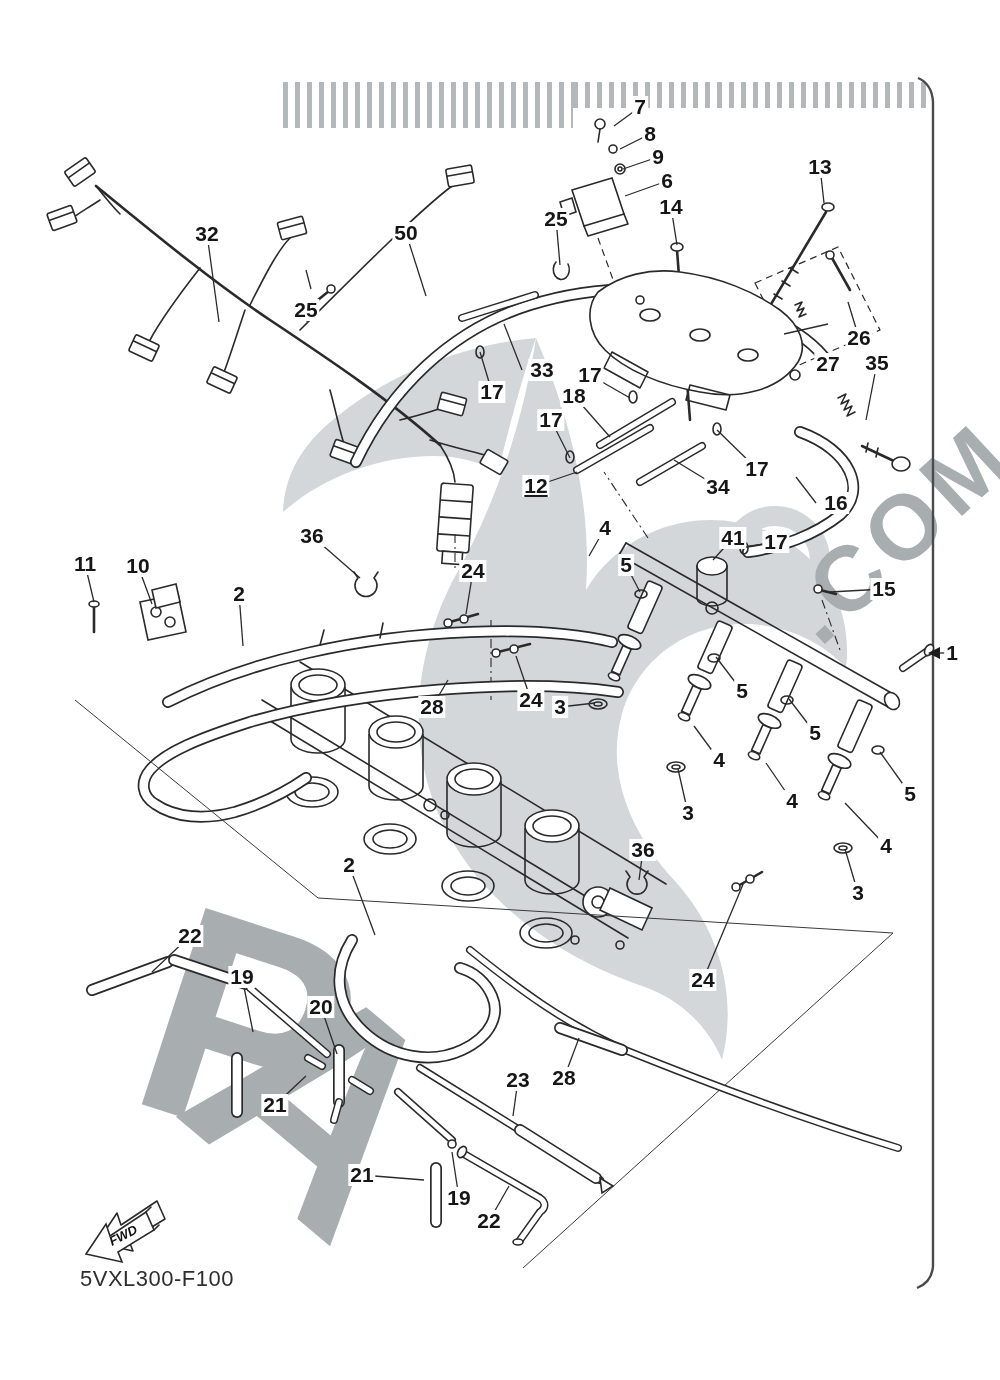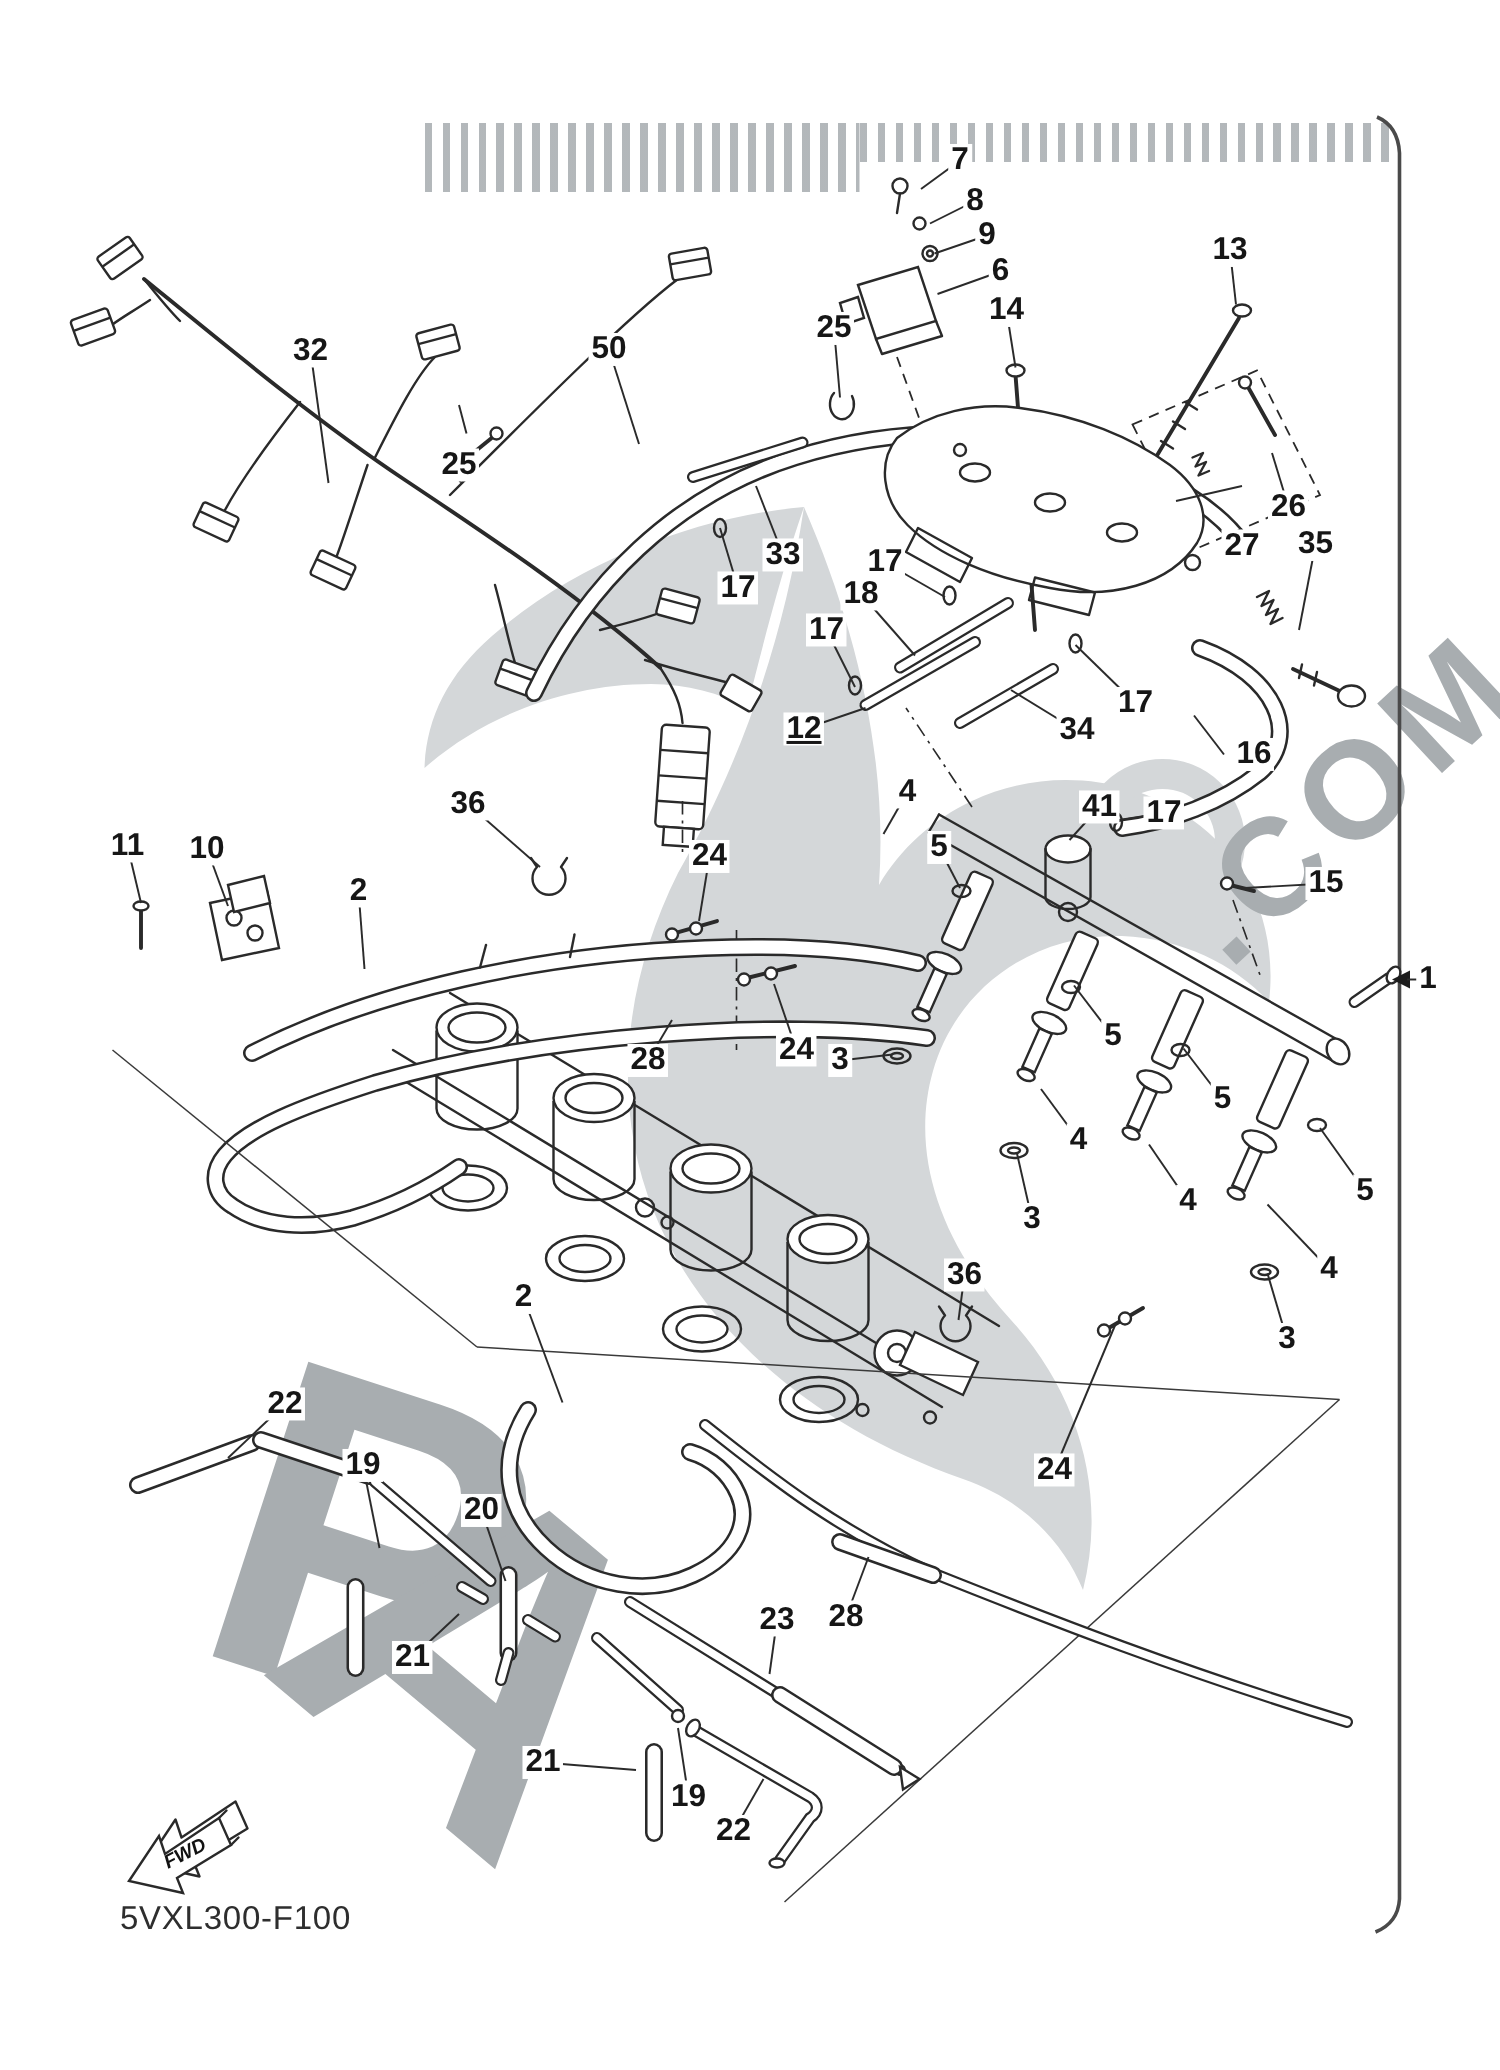--- a/index.html
+++ b/index.html
@@ -449,21 +449,21 @@
       <div class="callout" style="left: 667px; top: 181px;">6</div>
       <div class="callout" style="left: 671px; top: 207px;">14</div>
       <div class="callout" style="left: 556px; top: 219px;">25</div>
       <div class="callout" style="left: 820px; top: 167px;">13</div>
       <div class="callout" style="left: 207px; top: 234px;">32</div>
       <div class="callout" style="left: 306px; top: 270px; margin-top: 40px;">25</div>
       <div class="callout" style="left: 406px; top: 233px;">50</div>
       <div class="callout" style="left: 828px; top: 324px; margin-top: 40px;">27</div>
       <div class="callout" style="left: 859px; top: 338px;">26</div>
       <div class="callout" style="left: 877px; top: 363px;">35</div>
-      <div class="callout" style="left: 522px; top: 370px;">33</div>
+      <div class="callout" style="left: 542px; top: 370px;">33</div>
       <div class="callout" style="left: 492px; top: 392px;">17</div>
       <div class="callout" style="left: 590px; top: 375px;">17</div>
       <div class="callout" style="left: 574px; top: 396px;">18</div>
       <div class="callout" style="left: 551px; top: 420px;">17</div>
       <div class="callout" style="left: 536px; top: 486px; text-decoration: underline;">12</div>
       <div class="callout" style="left: 718px; top: 487px;">34</div>
       <div class="callout" style="left: 757px; top: 469px;">17</div>
       <div class="callout" style="left: 836px; top: 503px;">16</div>
       <div class="callout" style="left: 776px; top: 542px;">17</div>
       <div class="callout" style="left: 312px; top: 536px;">36</div>

